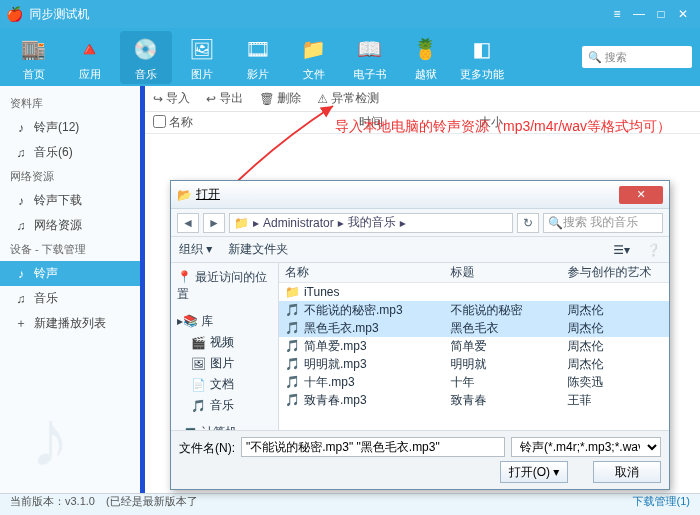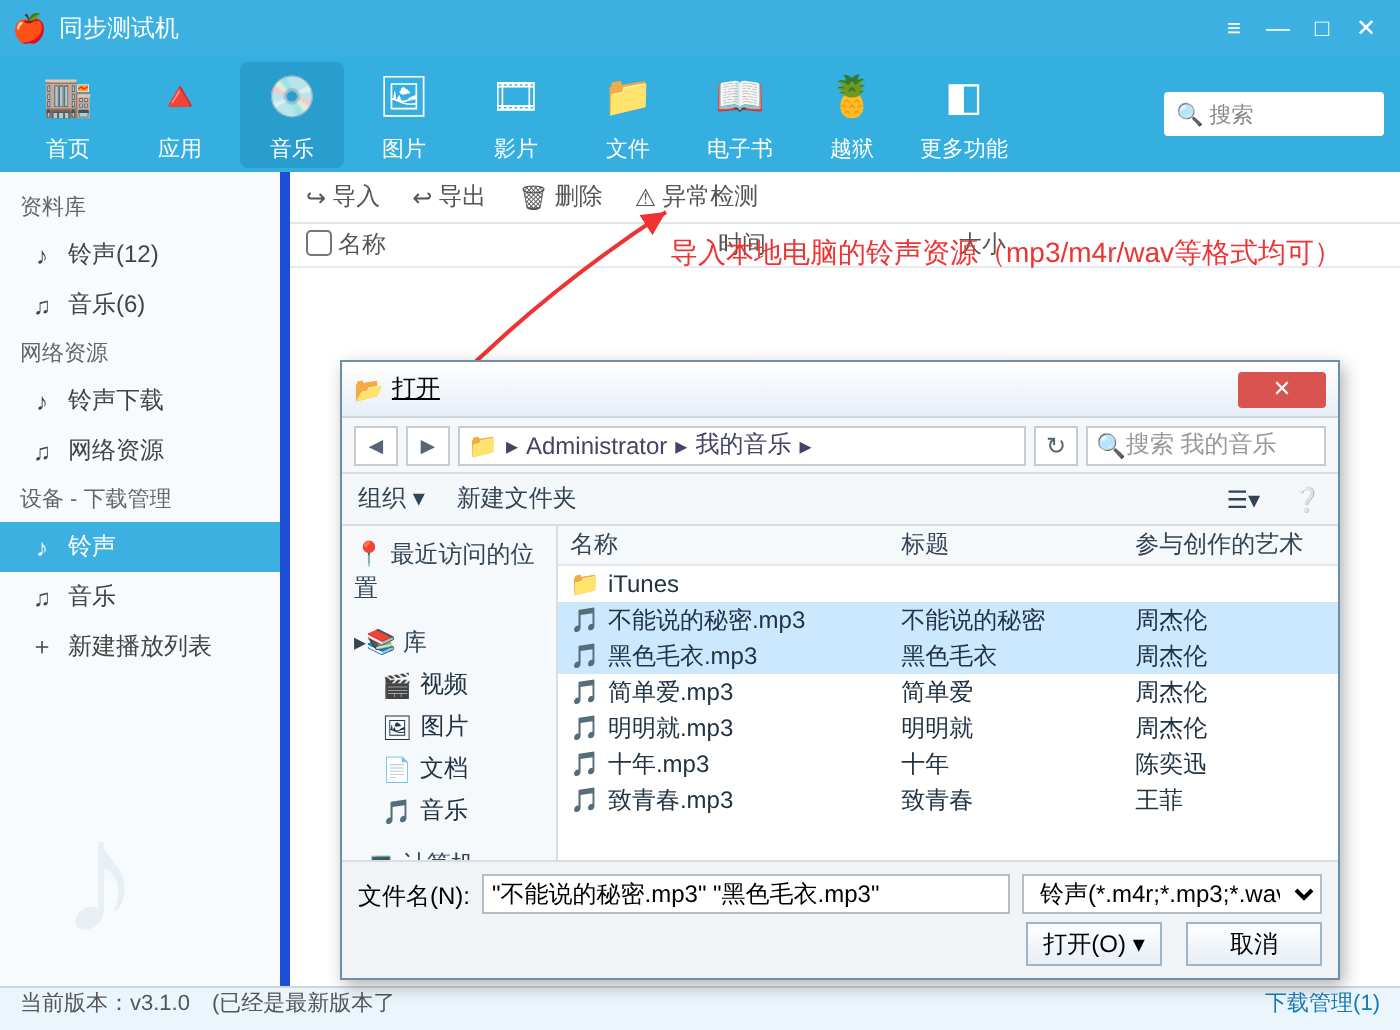--- a/index.html
+++ b/index.html
@@ -50,21 +50,21 @@
   .dlg-cols div:nth-child(2){ width: 30%; }
   .dlg-cols div:nth-child(3){ width: 26%; }
   .dlg-row { height: 18px; display: flex; align-items: center; color: #234; }
   .dlg-row div:nth-child(1){ width: 44%; padding-left: 6px; display:flex; align-items:center; gap:4px;}
   .dlg-row div:nth-child(2){ width: 30%; }
   .dlg-row div:nth-child(3){ width: 26%; }
   .dlg-row.sel { background: #cce8ff; }
   .dlg-foot { border-top: 1px solid #d6dde3; background: #f0f4f7; padding: 6px 8px; }
   .dlg-foot .row { display: flex; align-items: flex-end; gap: 6px; margin-bottom: 4px; }
   .dlg-foot input, .dlg-foot .combo { height: 20px; border: 1px solid #b6bec5; background: #fff; padding: 0 4px; font-size: 12px; }
-  .dlg-foot .btns { display: flex; justify-content: flex-end; gap: 12px; }
+  .dlg-foot .btns { display: flex; justify-content: flex-end; gap: 25px; }
   .dlg-foot button { width: 68px; height: 22px; border: 1px solid #9fb4c7; background: linear-gradient(#fff,#e6eef6); cursor: pointer; font-size: 12px; }
   .bignote { position: absolute; left: 30px; bottom: 30px; font-size: 80px; color: #e9f0f5; pointer-events:none;}
 </style>
 </head>
 <body>
 
 <div class="titlebar">
   <span class="apple">🍎</span>
   <span>同步测试机</span>
   <span class="spacer"></span>

